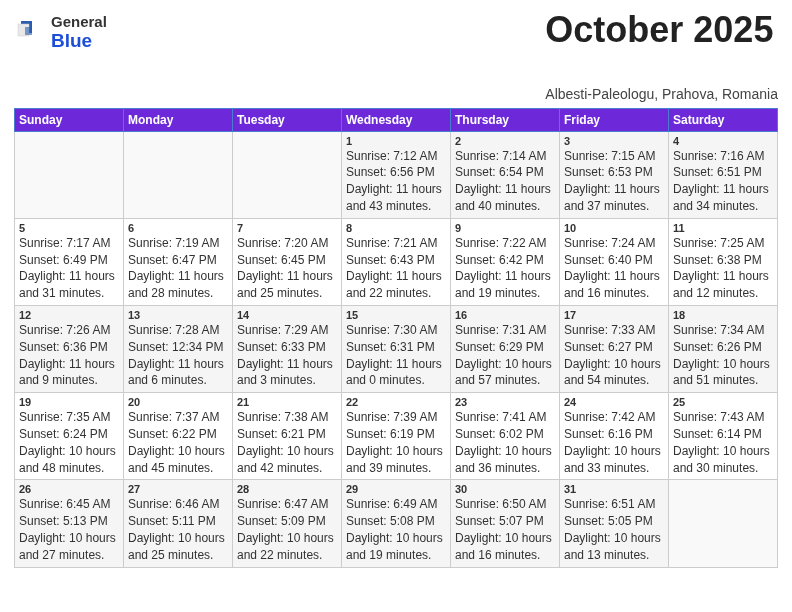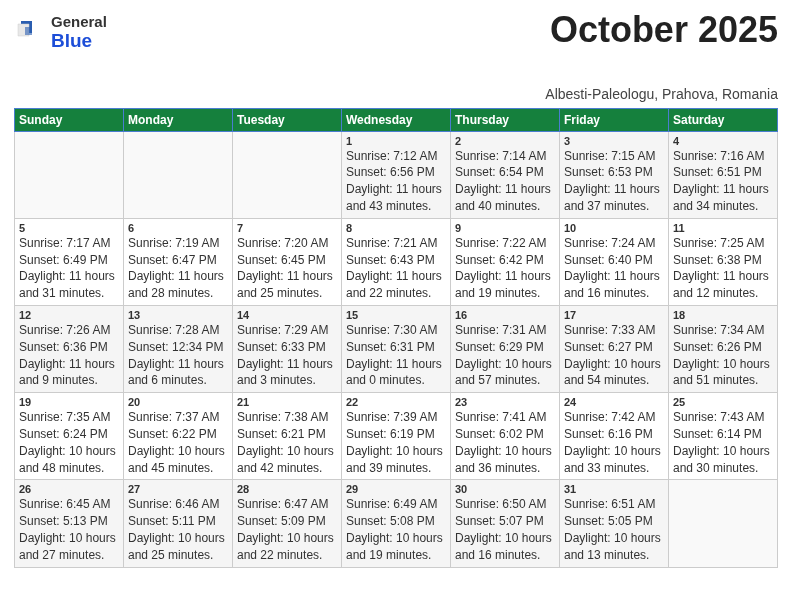--- a/index.html
+++ b/index.html
@@ -43,40 +43,39 @@
       font-weight: bold;
       color: #1d4ed8;
     }
     .logo-icon {
       width: 18px;
       height: 22px;
       margin-left: 2px;
       margin-top: -6px;
     }
     .title-section {
-      text-align: right;
     }
     .month-title {
       font-size: 36px;
       font-weight: bold;
       color: #222;
       line-height: 1.1;
     }
     .location {
       font-size: 14px;
       color: #444;
       margin-top: 36px;
     }
     .calendar {
       width: 100%;
       border-collapse: collapse;
       table-layout: fixed;
     }
     .calendar th {
-      background-color: #15803d;
+      background-color: #6d28d9;
       color: #fff;
       font-size: 12px;
       font-weight: bold;
       padding: 4px 4px;
       text-align: left;
       border: 1px solid #4a7dd0;
     }
     .calendar td {
       border: 1px solid #ccc;
       vertical-align: top;

